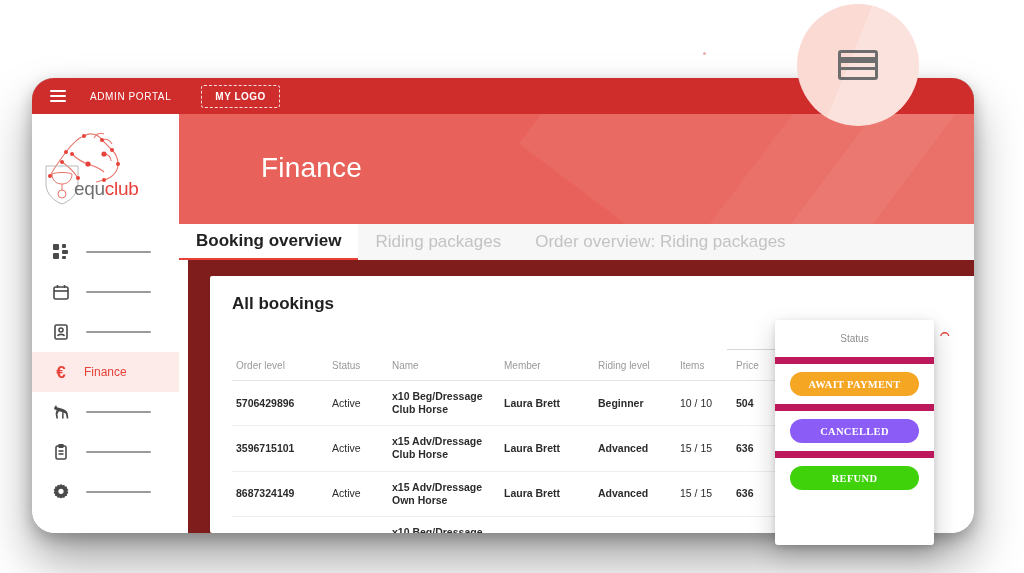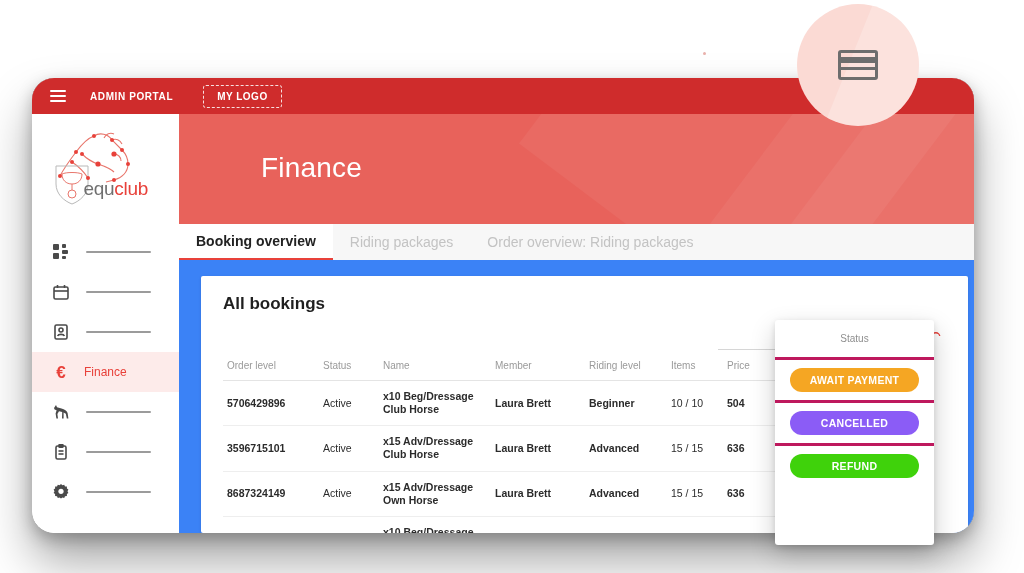--- a/index.html
+++ b/index.html
@@ -23,34 +23,34 @@
   }
 
   
   .topbar{
     position:absolute;left:0;top:0;width:942px;height:36px;
     background:#cf2c2c;display:flex;align-items:center;
   }
   .hamburger{width:16px;height:12px;margin-left:18px;display:flex;flex-direction:column;justify-content:space-between;cursor:pointer;}
   .hamburger i{display:block;height:2px;background:#fff;border-radius:1px;}
   .admin-portal{
-    color:#fff;font-size:10px;font-weight:bold;letter-spacing:.6px;margin-left:24px;
+    color:#fff;font-size:10px;font-weight:normal;letter-spacing:.6px;margin-left:24px;
   }
   .mylogo{
     margin-left:30px;border:1px dashed rgba(255,255,255,.85);
     border-radius:3px;padding:5px 13px;color:#fff;font-size:10px;
     font-weight:bold;letter-spacing:.5px;
   }
 
   
   .sidebar{
     position:absolute;left:0;top:36px;width:147px;height:419px;background:#fff;
     z-index:6;
   }
-  .logo-wrap{height:96px;display:flex;align-items:center;justify-content:center;padding-top:6px;}
+  .logo-wrap{height:96px;display:flex;align-items:center;justify-content:flex-start;padding-top:6px;}
   .logo{position:relative;width:128px;height:80px;}
   .logo-text{
     position:absolute;left:42px;bottom:8px;font-size:19px;letter-spacing:-.3px;
   }
   .logo-text .equ{color:#6f6f6f;}
   .logo-text .club{color:#e8413a;}
 
   .nav{margin-top:16px;}
   .nav-item{
     display:flex;align-items:center;height:40px;padding-left:20px;cursor:pointer;
@@ -76,29 +76,29 @@
     position:absolute;left:82px;top:38px;color:#fff;font-size:28px;font-weight:normal;
     letter-spacing:.2px;
   }
 
   
   .tabbar{
     position:absolute;left:147px;top:146px;width:795px;height:36px;background:#f7f7f7;
     display:flex;align-items:stretch;
   }
   .tab{
-    display:flex;align-items:center;padding:0 17px;font-size:14px;color:#c3c3c3;cursor:pointer;
+    display:flex;align-items:center;padding:0 17px;font-size:17px;color:#c3c3c3;cursor:pointer;
   }
   .tab.active{
     background:#fff;color:#222;font-weight:bold;border-bottom:2px solid #e8413a;
   }
 
   
   .content{
-    position:absolute;left:147px;top:182px;width:795px;height:273px;background:#3b82f6;
+    position:absolute;left:156px;top:182px;width:795px;height:273px;background:#7f1d1d;
     padding:16px 6px 0 22px;box-sizing:border-box;
   }
   .card{
     position:relative;background:#fff;border-radius:2px;height:257px;
     box-shadow:0 1px 3px rgba(0,0,0,.13);padding:18px 22px 0 22px;box-sizing:border-box;
     overflow:hidden;
   }
   .card-title{font-size:17px;font-weight:bold;color:#1f1f1f;margin:0 0 10px 0;}
 
   .search-row{position:relative;height:26px;margin-bottom:4px;}
@@ -141,21 +141,21 @@
   .status-panel{
     position:absolute;left:775px;top:320px;width:159px;height:225px;
     background:#fff;border-radius:3px;
     box-shadow:0 10px 26px rgba(0,0,0,.20), 0 2px 6px rgba(0,0,0,.12);
     z-index:20;padding-top:0;box-sizing:border-box;
   }
   .status-panel .sp-head{
     height:37px;display:flex;align-items:center;justify-content:center;
     font-size:10px;color:#8e8e8e;
   }
-  .sp-row{height:40px;display:flex;align-items:center;justify-content:center;border-top:3px solid #be185d;}
+  .sp-row{height:40px;display:flex;align-items:center;justify-content:center;border-top:7px solid #be185d;font-family:Liberation Serif, serif;}
   .pill{
     width:129px;height:24px;border-radius:12px;color:#fff;font-size:10.5px;
     font-weight:bold;letter-spacing:.3px;display:flex;align-items:center;justify-content:center;
     cursor:pointer;
   }
 
   
   .badge{
     position:absolute;left:797px;top:4px;width:122px;height:122px;border-radius:50%;
     background:#fbdad4;overflow:hidden;z-index:30;

